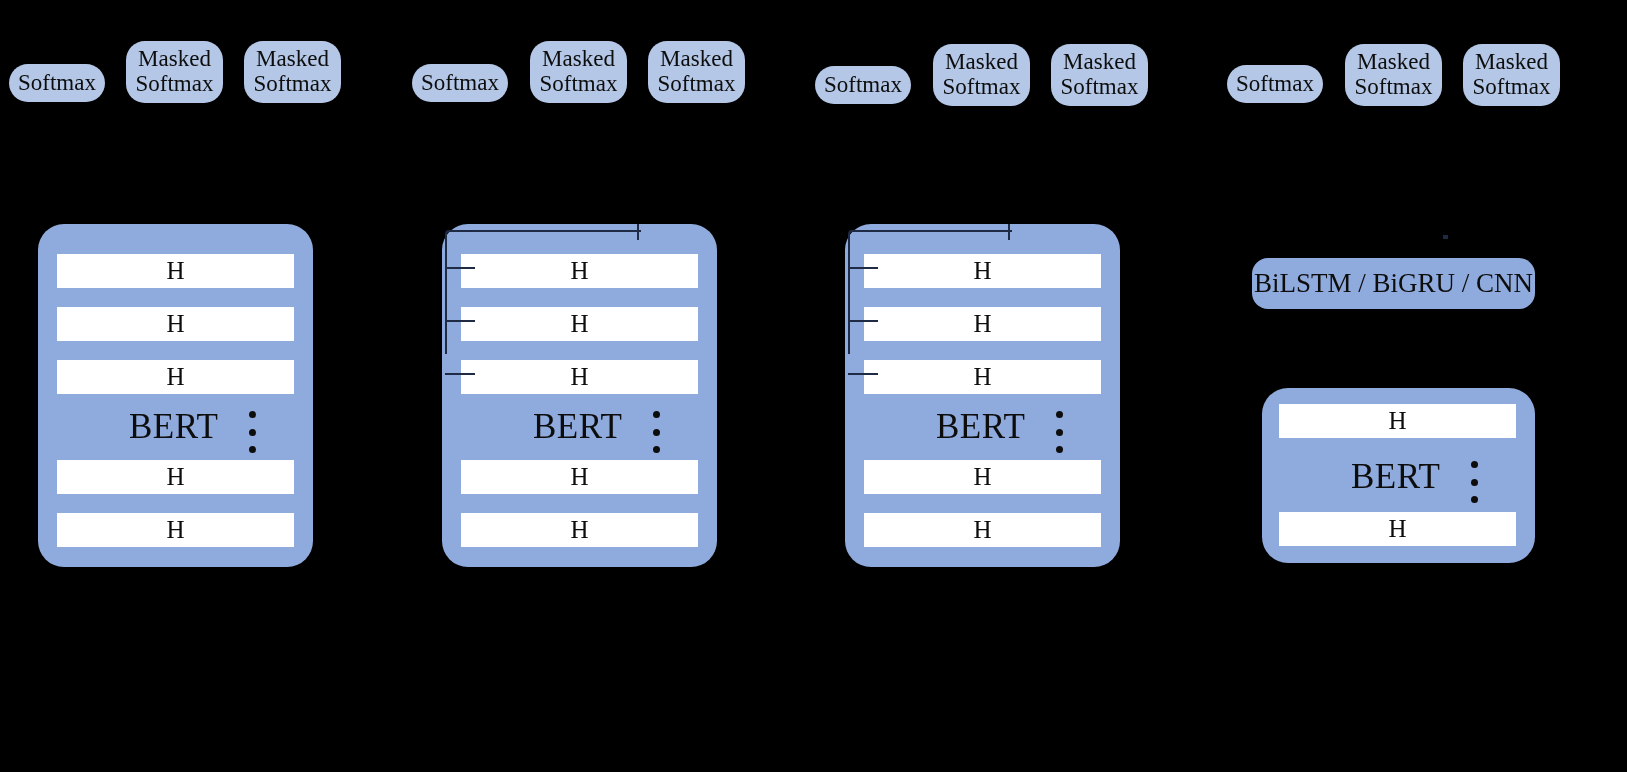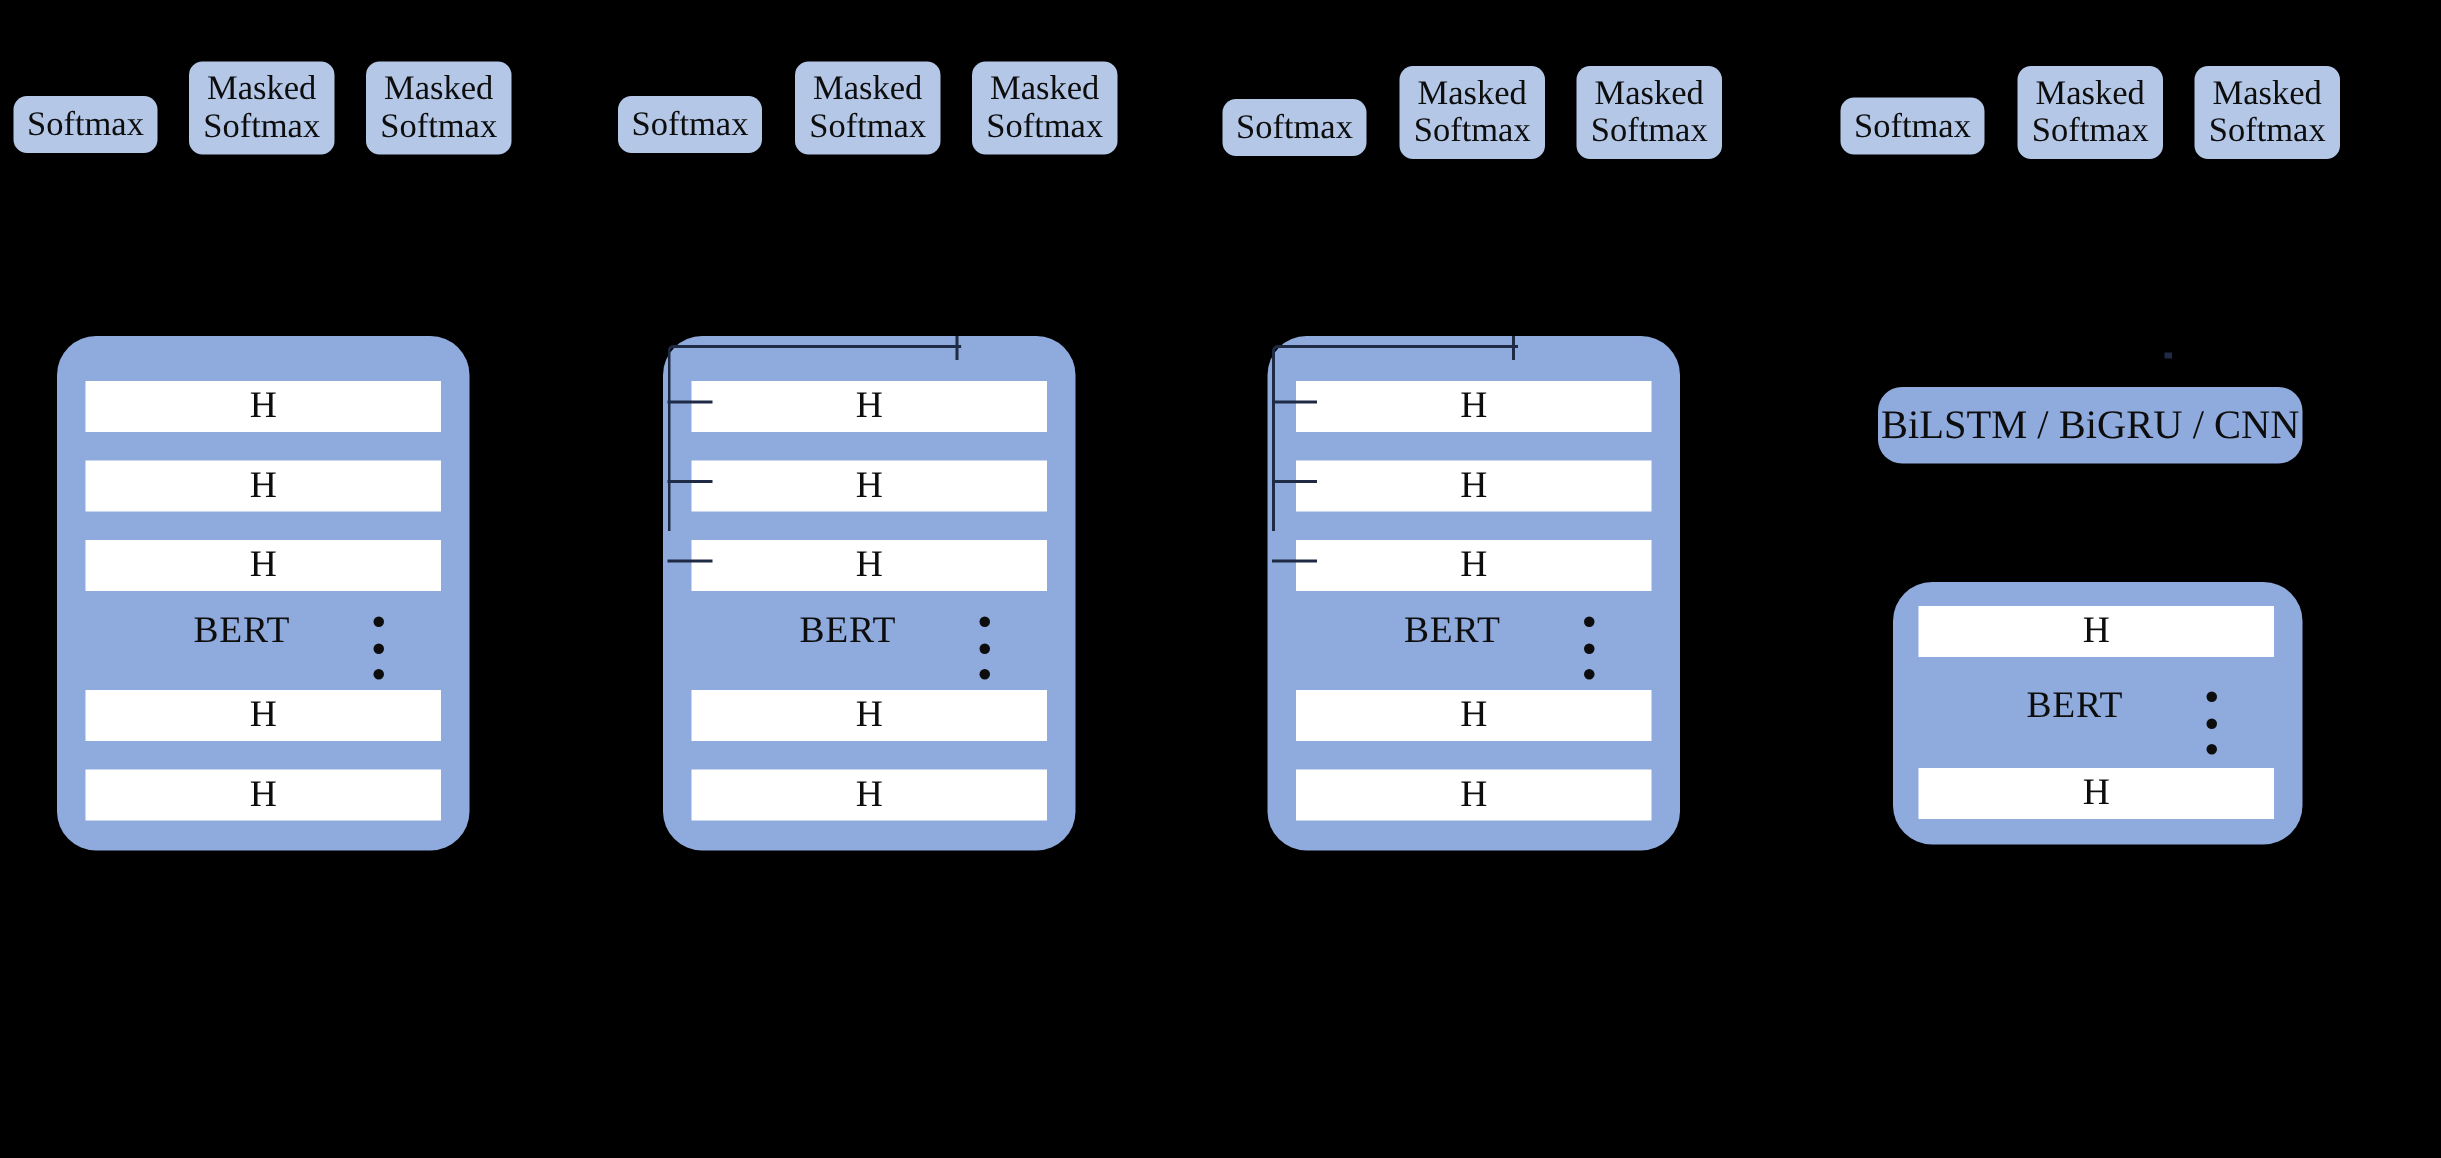--- a/index.html
+++ b/index.html
@@ -13,21 +13,21 @@
     height: 772px;
     background: #000000;
     overflow: hidden;
     font-family: "Liberation Serif", "DejaVu Serif", serif;
   }
 
   
   .sm-box {
     position: absolute;
     background: #b4c7e7;
-    border-radius: 9px;
+    border-radius: 19px;
     color: #0d0d0d;
     display: flex;
     align-items: center;
     justify-content: center;
     text-align: center;
     line-height: 1.08;
     font-size: 23px;
     box-sizing: border-box;
     white-space: pre-line;
   }
@@ -45,21 +45,21 @@
     color: #0d0d0d;
     display: flex;
     align-items: center;
     justify-content: center;
     font-size: 25px;
     box-sizing: border-box;
   }
   .enc-label {
     position: absolute;
     color: #0d0d0d;
-    font-size: 25px;
+    font-size: 35px;
     letter-spacing: 0.5px;
     white-space: nowrap;
   }
   .vdots {
     position: absolute;
     display: flex;
     flex-direction: column;
     justify-content: space-between;
     align-items: center;
   }

